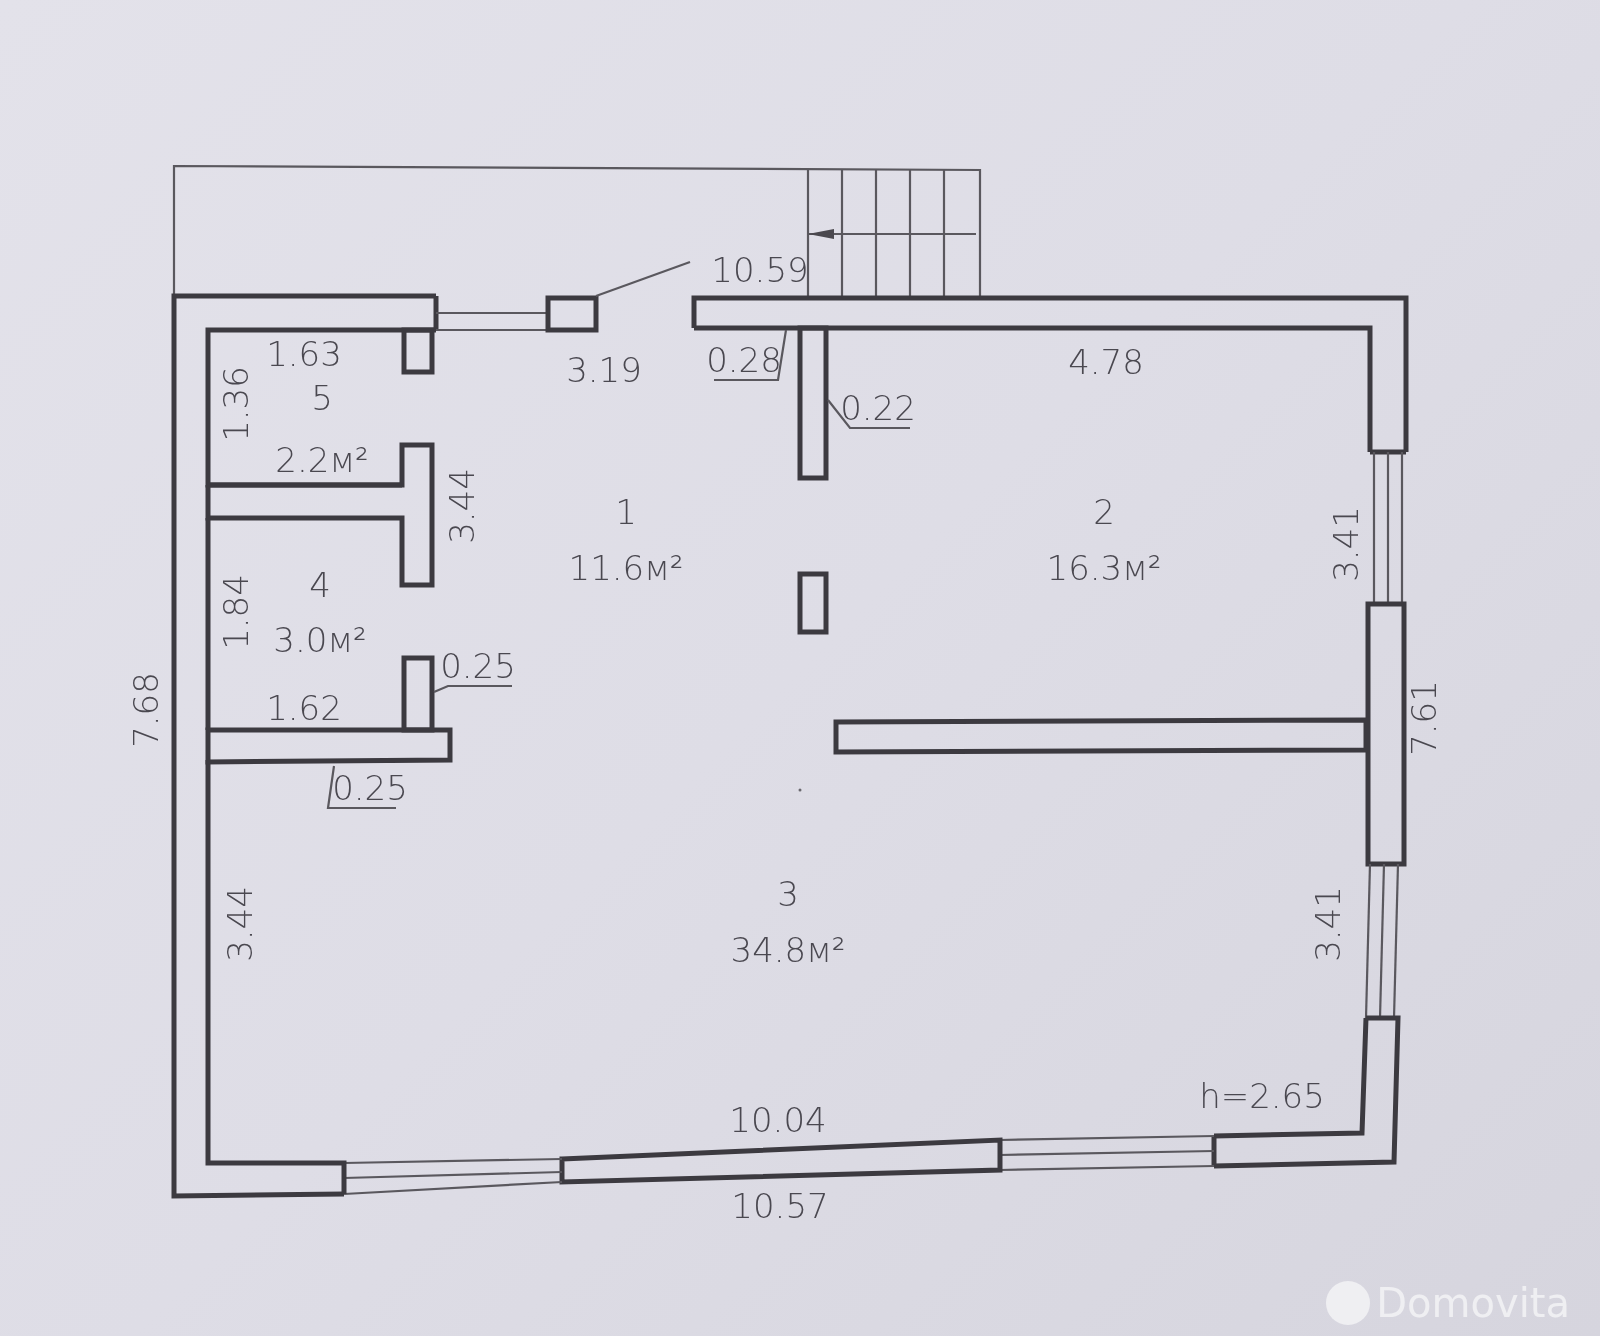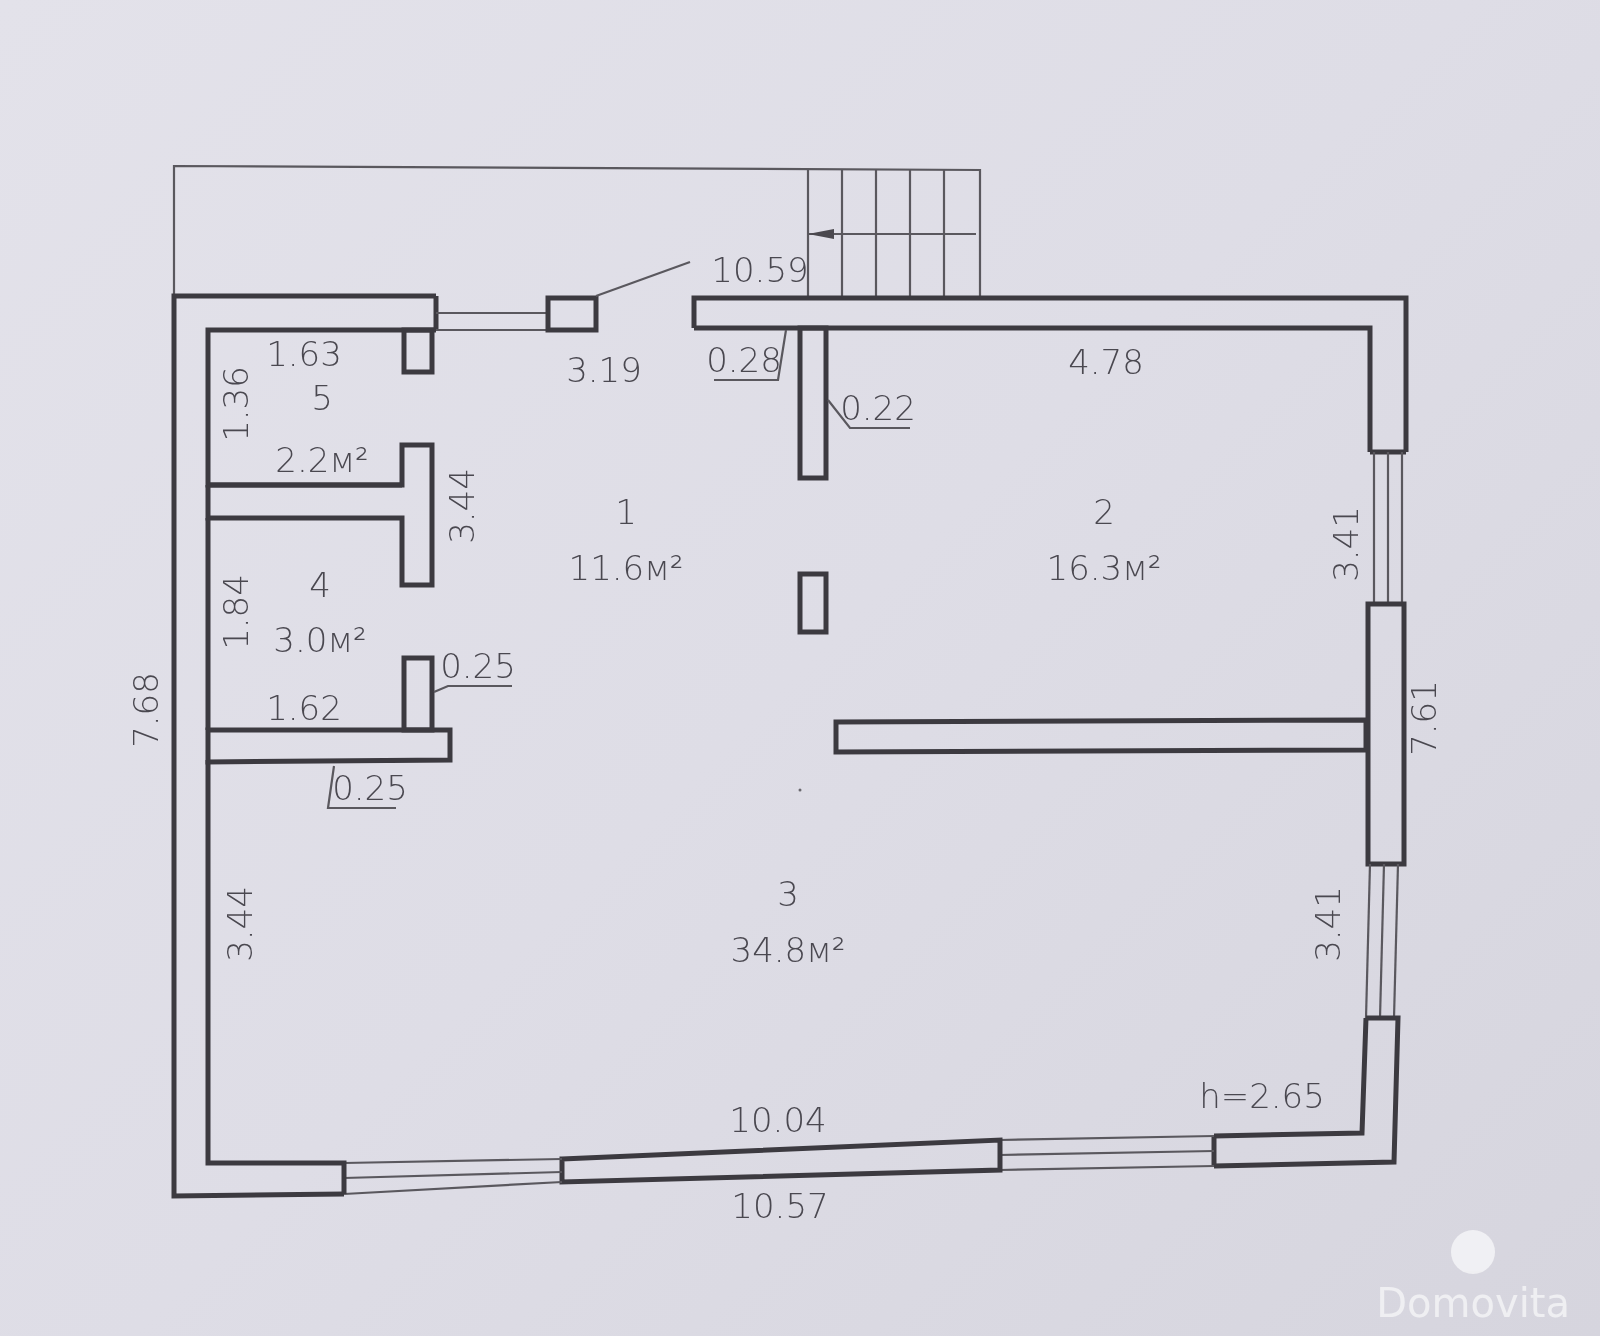--- a/index.html
+++ b/index.html
@@ -15,21 +15,20 @@
       font-size: 34px;
       font-weight: 300;
     }
     .wall { fill: none; stroke: #3c3a40; stroke-width: 5; stroke-linejoin: miter; }
     .hair { fill: none; stroke: #5a585e; stroke-width: 2.2; }
     .watermark {
       position: absolute; right: 30px; bottom: 10px;
       display: flex; align-items: center; gap: 6px;
       color: #f1f1f4; font-family: "DejaVu Sans", sans-serif; font-size: 40px;
       opacity: 0.95;
-      flex-direction: column;
     }
     .wm-dot { width: 44px; height: 44px; border-radius: 50%; background: #f1f1f4; }
   </style>
 </head>
 <body>
 
 <div id="stage">
 <svg width="1600" height="1336" viewBox="0 0 1600 1336" xmlns="http://www.w3.org/2000/svg">
 
   <g>

